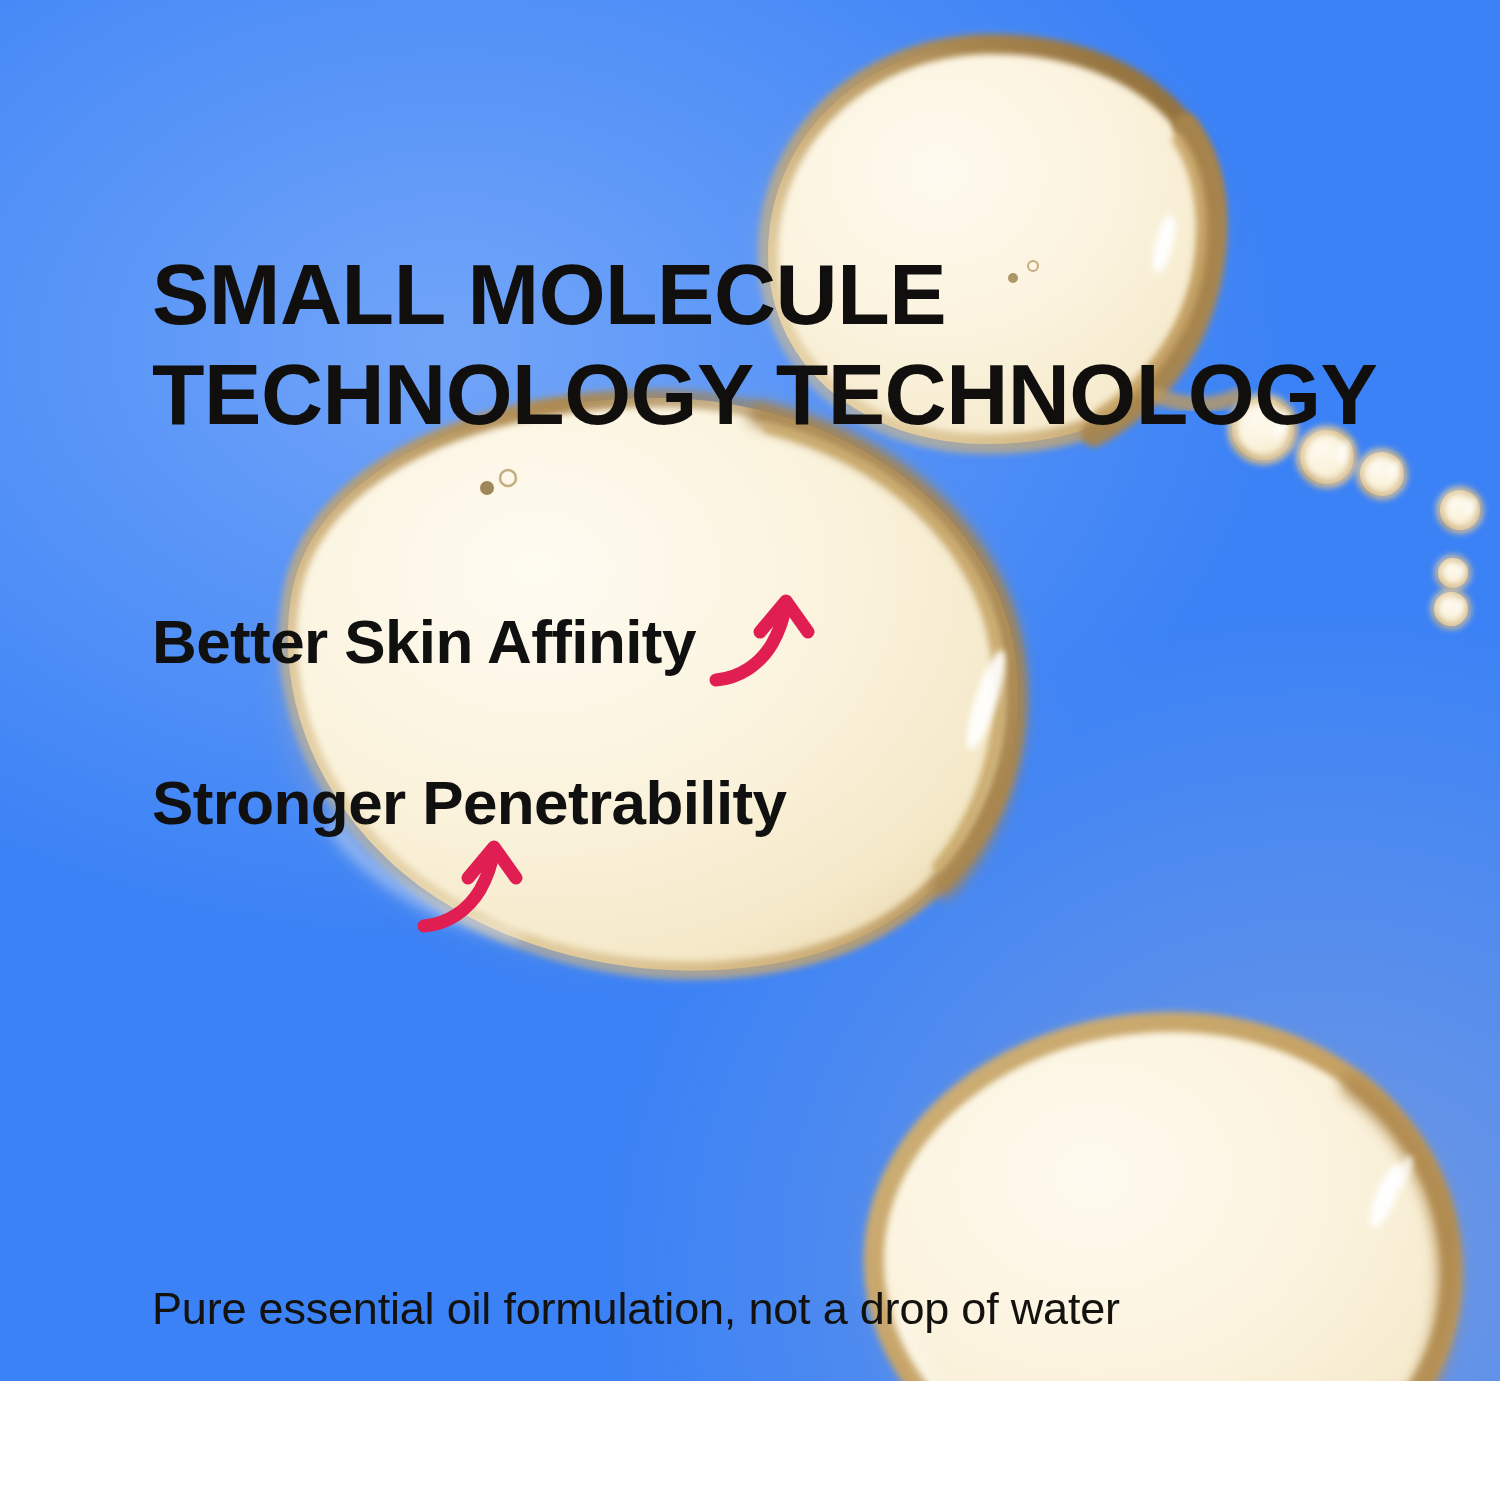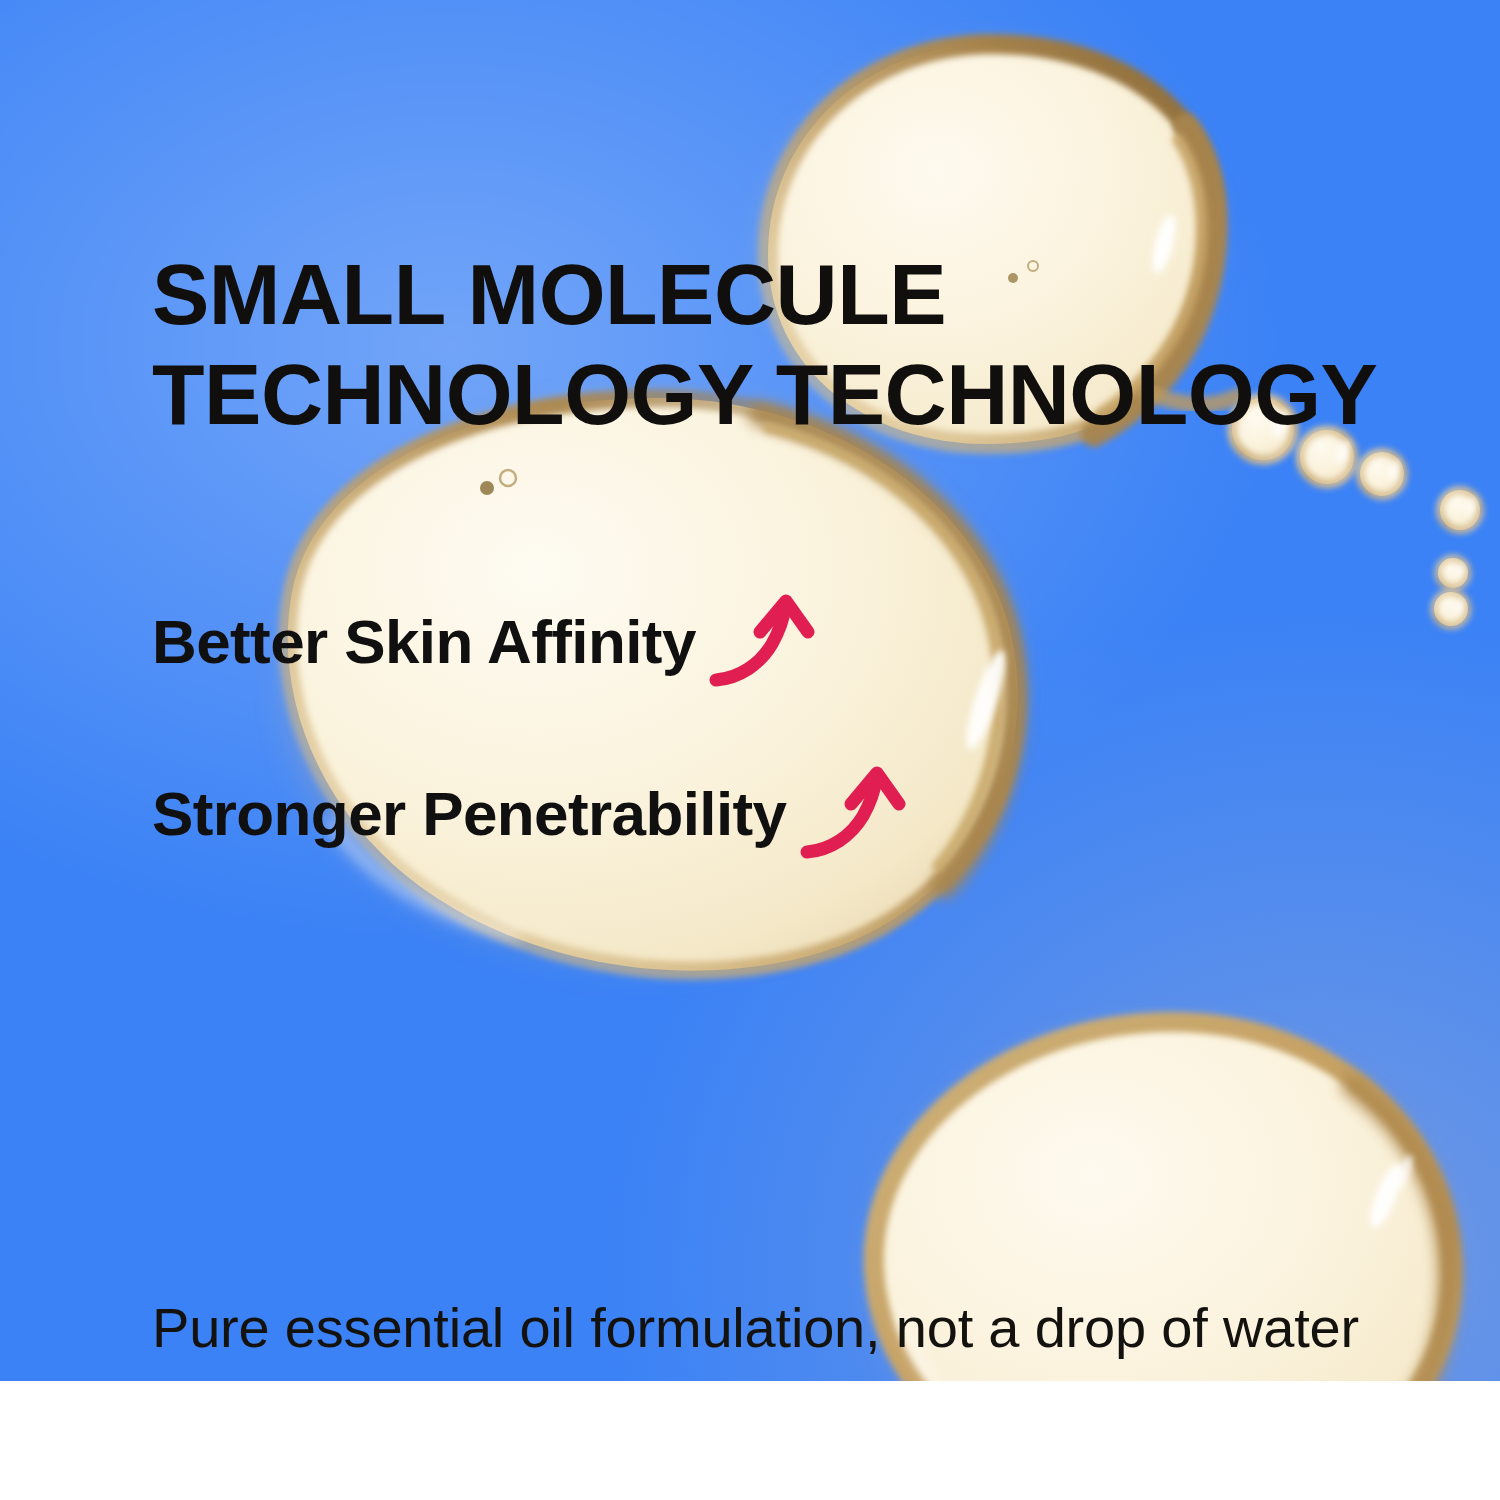--- a/index.html
+++ b/index.html
@@ -71,31 +71,31 @@
     letter-spacing: -0.6px;
     white-space: nowrap;
     line-height: 1;
     text-align: right;
   }
   .feature-arrow {
     display: block;
     flex: 0 0 auto;
   }
   #feature-row-0 { top: 600px; }
-  #feature-row-1 { top: 772px; }
+  #feature-row-1 { top: 772px; flex-direction: column; }
   #feature-row-2 { top: 944px; }
 
   
   .caption {
     position: absolute;
     left: 152px;
     top: 1232px;
     width: 1215px;
     color: #14120f;
-    font-size: 56px;
+    font-size: 45px;
     font-weight: 400;
     line-height: 1.42;
     letter-spacing: -0.2px;
   }
   .caption .cap-line { display: block; white-space: nowrap; }
 </style>
 </head>
 <body>
 
 <div id="poster">

